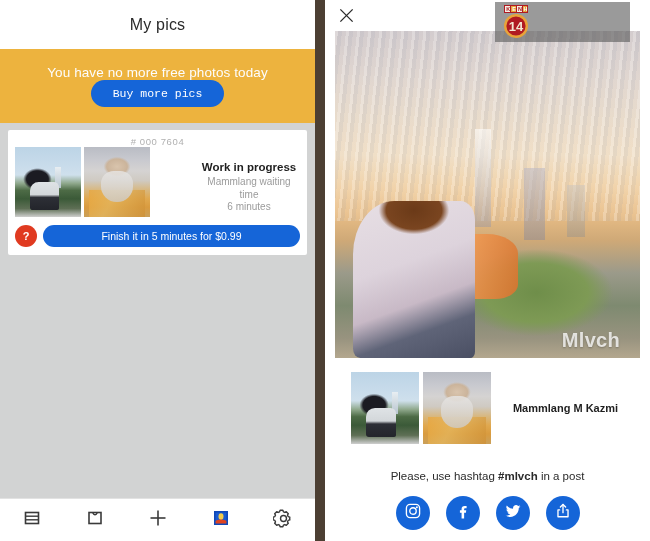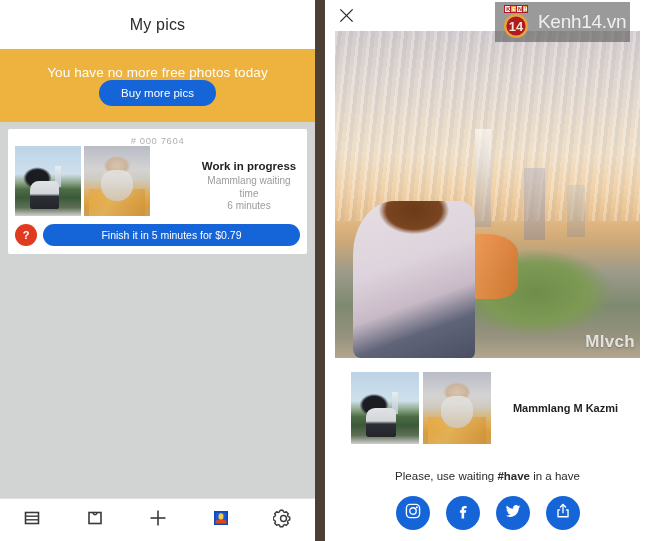--- a/index.html
+++ b/index.html
@@ -41,21 +41,21 @@
     letter-spacing: .1px;
   }
   .promo-button {
     background: #1565d8;
     color: #ffffff;
     border: none;
     border-radius: 14px;
     font-size: 11.5px;
     padding: 7px 22px;
     cursor: pointer;
-    font-family: Liberation Sans, sans-serif;
+    font-family: Liberation Mono, monospace;
   }
   .card-area {
     flex: none;
     padding: 7px 8px 0 8px;
     background: #d2d3d3;
   }
   .job-card {
     background: #ffffff;
     border-radius: 2px;
     padding: 6px 7px 8px 7px;
@@ -138,23 +138,23 @@
     height: 327px;
     padding: 0 10px;
     box-sizing: border-box;
     position: relative;
   }
   .artwork {
     width: 100%; height: 100%;
     position: relative; overflow: hidden;
   }
   .art-watermark {
-    position: absolute; right: 5px; bottom: 6px;
+    position: absolute; right: 20px; bottom: 6px;
     color: rgba(255,255,255,.78);
-    font-size: 17px; font-weight: bold;
+    font-size: 20px; font-weight: bold;
     letter-spacing: .3px;
     text-shadow: 0 1px 2px rgba(0,0,0,.25);
   }
   .result-row {
     flex: none;
     display: flex; align-items: flex-start;
     padding: 14px 10px 0 26px;
   }
   .result-thumbs { display: flex; flex: none; }
   .r-thumb { width: 68px; height: 72px; overflow: hidden; position: relative; }
@@ -332,21 +332,21 @@
 
           <div class="job-info">
             <div class="job-status">Work in progress</div>
             <div class="job-wait-label">Mammlang waiting time</div>
             <div class="job-wait-value">6 minutes</div>
           </div>
         </div>
 
         <div class="job-action-row">
           <div class="help-badge">?</div>
-          <button class="finish-button">Finish it in 5 minutes for $0.79</button>
+          <button class="finish-button">Finish it in 5 minutes for $0.99</button>
         </div>
       </div>
     </div>
 
     <div class="left-spacer"></div>
 
     <div class="tabbar">
       <div class="tab-item">
         <span>
           <svg width="20" height="20" viewBox="0 0 20 20">
@@ -424,21 +424,21 @@
           <div class="photo-man"></div>
         </div>
         <div class="r-thumb">
           <div class="photo-guru"></div>
         </div>
       </div>
       <div class="result-name">Mammlang M Kazmi</div>
     </div>
 
     <div class="hashtag-line">
-      <span>Please, use waiting </span><b>#have</b><span> in a have</span>
+      <span>Please, use hashtag </span><b>#mlvch</b><span> in a post</span>
     </div>
 
     <div class="social-row">
       <div class="social-btn">
         <span>
           <svg width="18" height="18" viewBox="0 0 24 24">
             <rect x="3.2" y="3.2" width="17.6" height="17.6" rx="5" fill="none" stroke="#fff" stroke-width="1.8"></rect>
             <circle cx="12" cy="12" r="4.3" fill="none" stroke="#fff" stroke-width="1.8"></circle>
             <circle cx="17.2" cy="6.9" r="1.3" fill="#fff"></circle>
           </svg>
@@ -479,17 +479,16 @@
           <rect x="24" y="2" width="4" height="6" fill="#e8a33a"></rect>
           <text x="7.2" y="7.2" font-family="Liberation Sans, sans-serif" font-size="5.4" font-weight="bold" fill="#b01a22">K</text>
           <text x="13.2" y="7.2" font-family="Liberation Sans, sans-serif" font-size="5.4" font-weight="bold" fill="#ffffff">E</text>
           <text x="19.0" y="7.2" font-family="Liberation Sans, sans-serif" font-size="5.4" font-weight="bold" fill="#b01a22">N</text>
           <text x="24.6" y="7.2" font-family="Liberation Sans, sans-serif" font-size="5.4" font-weight="bold" fill="#ffffff">H</text>
           <circle cx="17" cy="22" r="12" fill="#e8a33a"></circle>
           <circle cx="17" cy="22" r="9.6" fill="#b01a22"></circle>
           <text x="17" y="27" text-anchor="middle" font-family="Liberation Sans, sans-serif" font-size="13" font-weight="bold" fill="#f3e7d2">14</text>
         </svg>
       </div>
-      <div class="kenh-text">Kenh14.vn</div>
     </div>
 
   </div>
 </div>
 
 </body></html>

